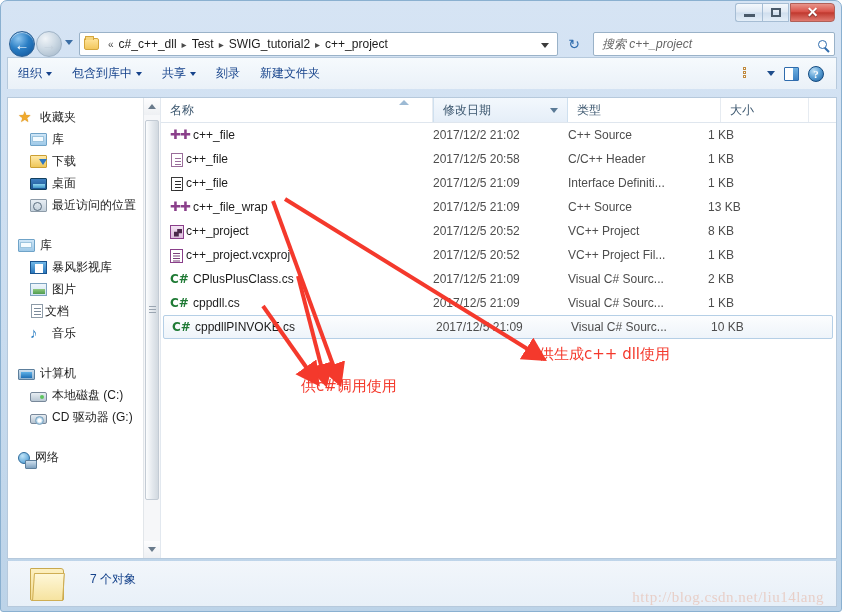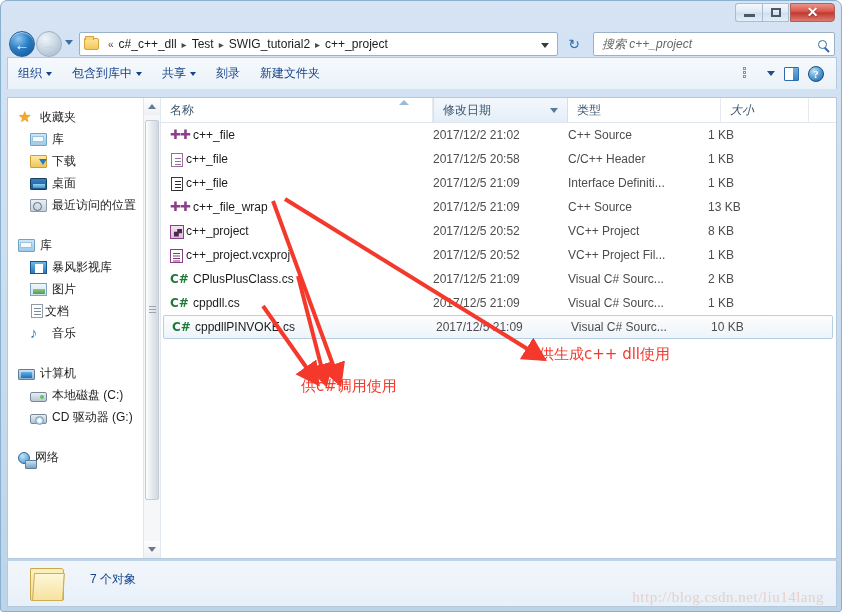--- a/index.html
+++ b/index.html
@@ -359,21 +359,21 @@
     border-left: 1px solid #cfe0ef; border-right: 1px solid #cfe0ef;
   }
   .col .sortcaret {
     position: absolute; right: 9px; top: 10px;
     width: 0; height: 0; border-left: 4px solid transparent;
     border-right: 4px solid transparent; border-top: 5px solid #5a7a96;
   }
   .col-name   { width: 272px; }
   .col-date   { width: 135px; }
   .col-type   { width: 153px; }
-  .col-size   { width: 88px; font-style: italic; }
+  .col-size   { width: 88px; }
   .col-rest   { flex: 1; border-right: none; }
   #sort-indicator {
     position: absolute; left: 238px; top: 2px;
     width: 0; height: 0; border-left: 5px solid transparent;
     border-right: 5px solid transparent; border-bottom: 5px solid #9dbad4;
   }
 
   .frow {
     display: flex; align-items: center; height: 24px;
     font-size: 12px; color: #1c1c1c; padding-left: 9px;

